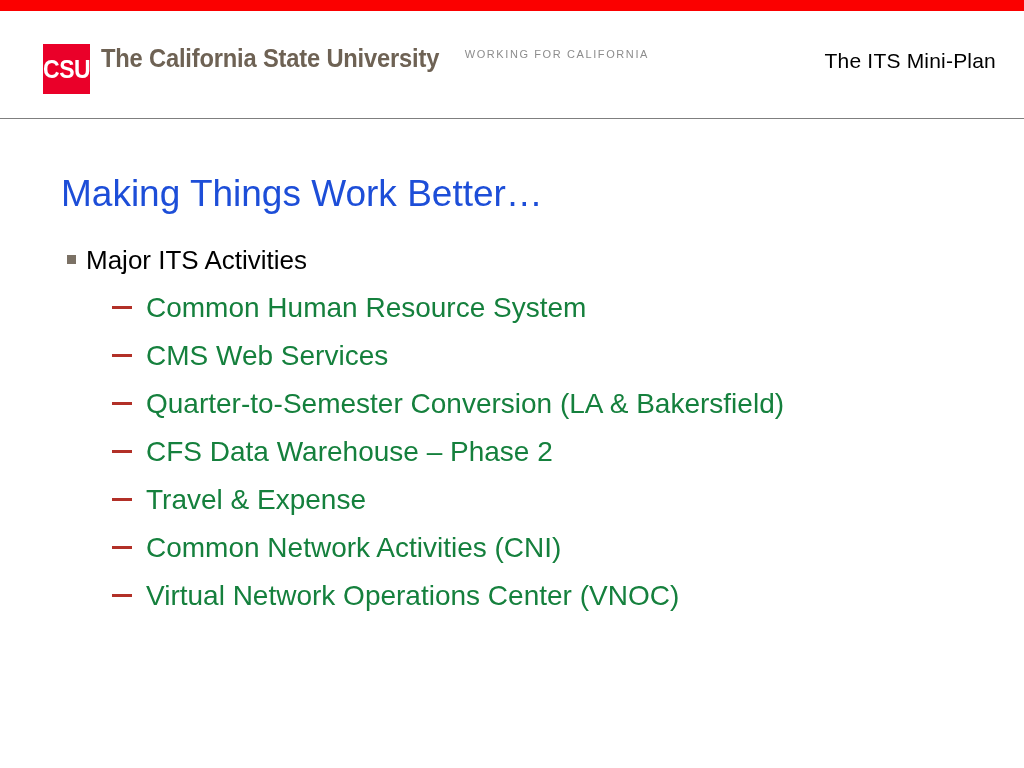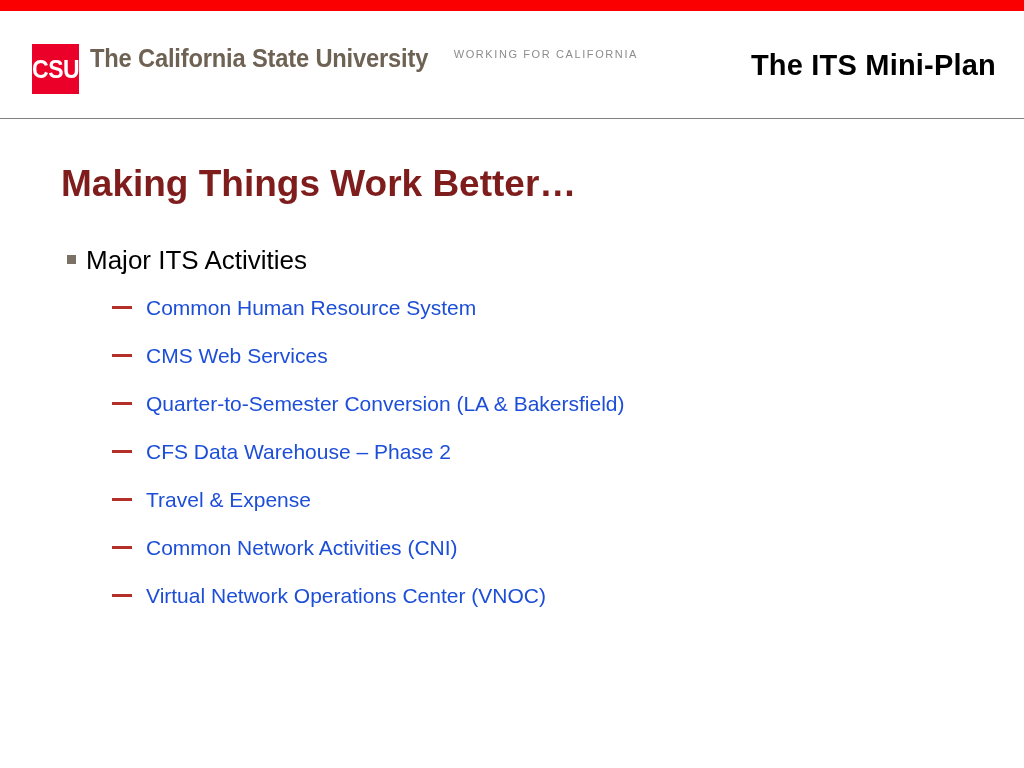--- a/index.html
+++ b/index.html
@@ -35,21 +35,21 @@
   .header {
     position: absolute;
     left: 0;
     top: 11px;
     width: 1024px;
     height: 108px;
   }
 
   .logo {
     position: absolute;
-    left: 32px;
+    left: 43px;
     top: 33px;
     display: flex;
     align-items: stretch;
   }
   .logo-mark {
     width: 47px;
     height: 50px;
     background: #ea0029;
     display: flex;
     align-items: center;
@@ -92,43 +92,43 @@
     white-space: nowrap;
     margin-top: 2px;
   }
 
   .header-title {
     position: absolute;
     right: 28px;
     top: 38px;
     color: #000000;
     font-family: "Liberation Sans", sans-serif;
-    font-weight: bold;
-    font-size: 29px;
+    font-weight: normal;
+    font-size: 21px;
     letter-spacing: 0.2px;
     white-space: nowrap;
   }
 
   .header-rule {
     position: absolute;
     left: 0;
     top: 118px;
     width: 1024px;
     height: 1px;
     background: #7f7f7f;
   }
 
   
   .slide-title {
     position: absolute;
     left: 61px;
-    top: 161px;
-    color: #7f1d1d;
-    font-family: "Liberation Sans", sans-serif;
-    font-weight: bold;
+    top: 171px;
+    color: #1d4ed8;
+    font-family: "Liberation Sans", sans-serif;
+    font-weight: normal;
     font-size: 37px;
     line-height: 46px;
     letter-spacing: 0px;
     white-space: nowrap;
   }
 
   
   .body {
     position: absolute;
     left: 0;
@@ -168,23 +168,23 @@
   }
   .bullet-l2 .marker-dash {
     position: absolute;
     left: 112px;
     top: 22px;
     width: 20px;
     height: 3px;
     background: #b23028;
   }
   .bullet-l2 .bullet-text {
-    color: #1d4ed8;
-    font-family: "Liberation Sans", sans-serif;
-    font-size: 21px;
+    color: #15803d;
+    font-family: "Liberation Sans", sans-serif;
+    font-size: 28px;
     line-height: 30px;
     white-space: nowrap;
   }
 </style>
 </head>
 <body>
 
 <div class="slide">
 
   <div class="top-bar"></div>

